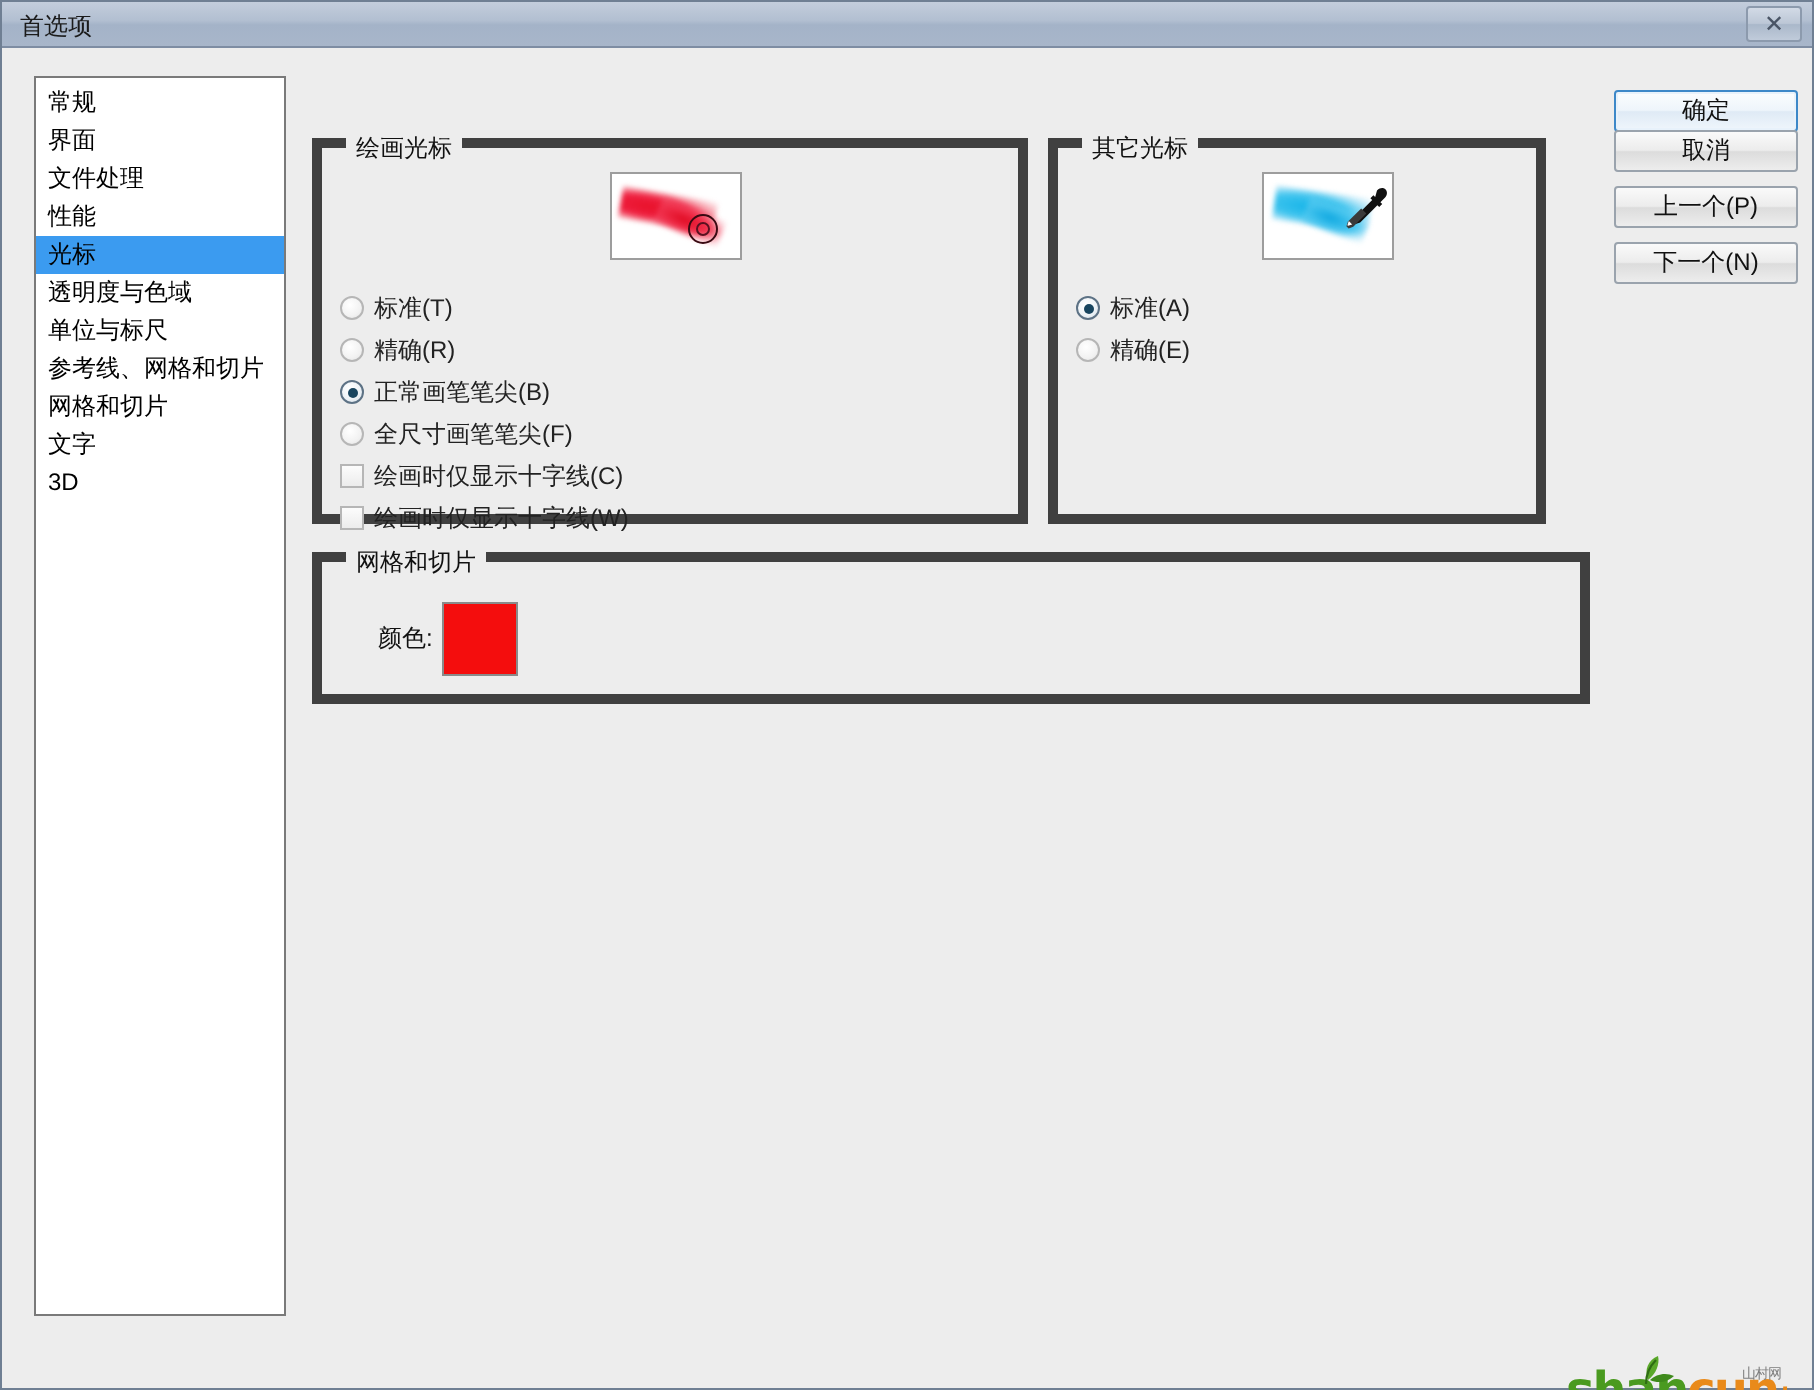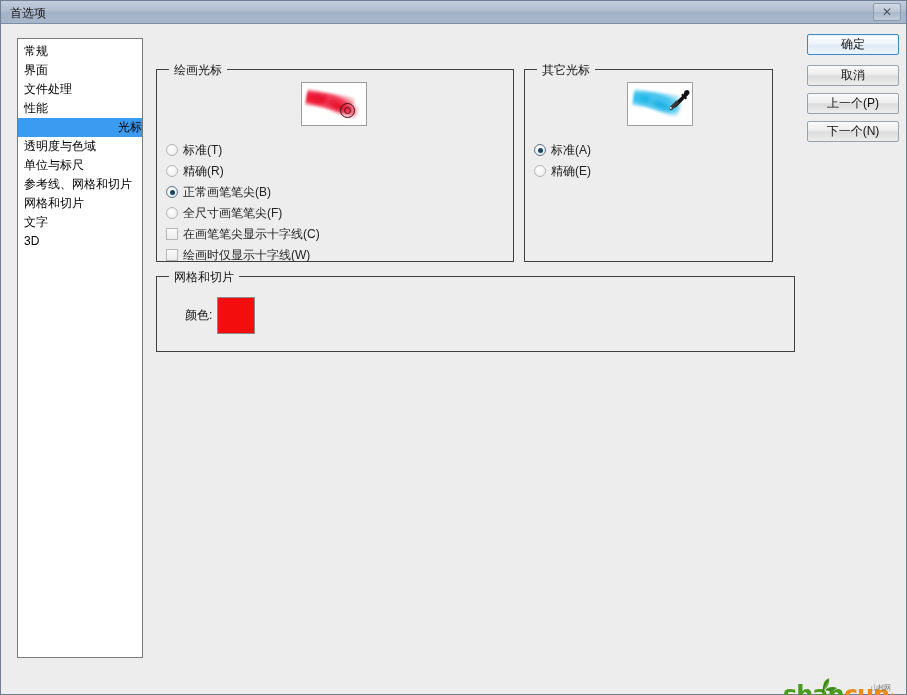--- a/index.html
+++ b/index.html
@@ -99,21 +99,21 @@
   }
   .side-item.selected {
     background: #3b9bf0;
     color: #000;
   }
 
   
   .groupbox {
     position: absolute;
     box-sizing: border-box;
-    border: 1px solid #404040;
+    border: 5px solid #404040;
     background: transparent;
   }
   .groupbox > .gb-title {
     position: absolute;
     top: -8px;
     left: 12px;
     padding: 0 5px;
     background: #ededed;
     font-size: 12px;
     color: #111;
@@ -265,21 +265,21 @@
     text-align: center;
     line-height: 19px;
     white-space: nowrap;
   }
   .btn.default {
     border: 1px solid #3d88c8;
     box-shadow: inset 0 0 0 1px #e8f2fb;
     background: linear-gradient(to bottom, #fbfdfe 0%, #eef5fb 48%, #dfeaf5 52%, #eff6fc 100%);
   }
   .btn.default .btn-label { text-decoration: none; border-bottom: 1px solid transparent; }
-  #btn-ok     { top: 10px; text-align: center; }
+  #btn-ok     { top: 21px; text-align: center; }
   #btn-cancel { top: 41px; }
   #btn-prev   { top: 69px; }
   #btn-next   { top: 97px; }
 
   
   .watermark {
     position: absolute;
     left: 782px;
     top: 656px;
     width: 118px;
@@ -335,21 +335,21 @@
   </div>
 
   <div class="client">
 
     <div class="sidebar">
       <div class="sidebar-inner">
         <div class="side-item">常规</div>
         <div class="side-item">界面</div>
         <div class="side-item">文件处理</div>
         <div class="side-item">性能</div>
-        <div class="side-item selected" style="background: rgb(59, 155, 240); text-align: right;">光标</div>
+        <div class="side-item selected" style="background: rgb(59, 155, 240);">光标</div>
         <div class="side-item">透明度与色域</div>
         <div class="side-item">单位与标尺</div>
         <div class="side-item">参考线、网格和切片</div>
         <div class="side-item">网格和切片</div>
         <div class="side-item">文字</div>
         <div class="side-item">3D</div>
       </div>
     </div>
 
     <div class="groupbox" id="grp-painting">
@@ -367,21 +367,21 @@
       <div class="opt-row" style="top:93px">
         <span class="radio"></span><span>精确(R)</span>
       </div>
       <div class="opt-row" style="top:114px">
         <span class="radio on"></span><span>正常画笔笔尖(B)</span>
       </div>
       <div class="opt-row" style="top:135px">
         <span class="radio"></span><span>全尺寸画笔笔尖(F)</span>
       </div>
       <div class="opt-row" style="top:156px">
-        <span class="checkbox"></span><span>在画笔笔尖显示十字线(C)</span>
+        <span class="checkbox"></span><span>绘画时仅显示十字线(C)</span>
       </div>
       <div class="opt-row" style="top:177px">
         <span class="checkbox"></span><span>绘画时仅显示十字线(W)</span>
       </div>
     </div>
 
     <div class="groupbox" id="grp-other">
       <div class="gb-title">其它光标</div>
 
       <div class="thumb" id="thumb-eyedropper">

